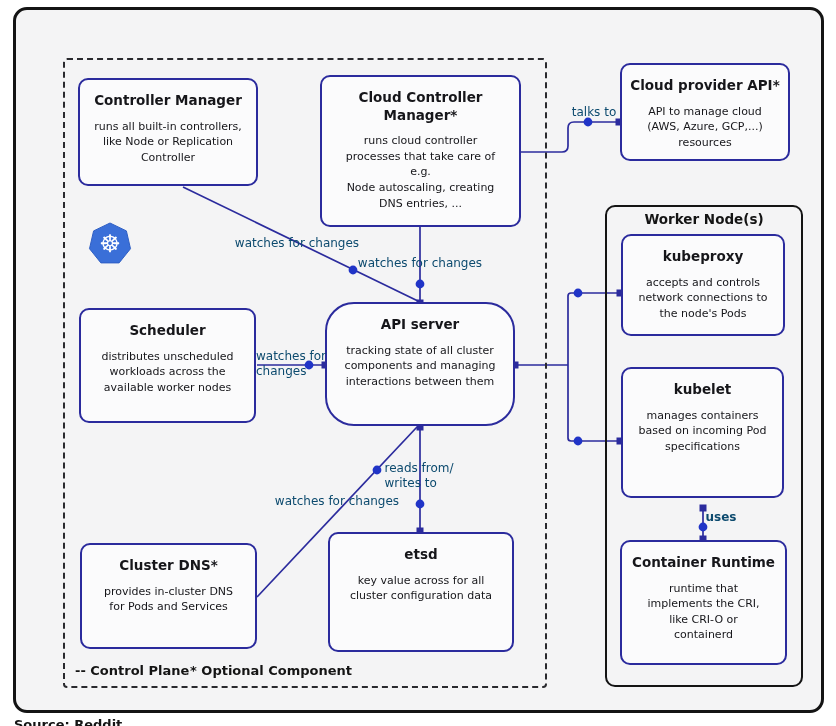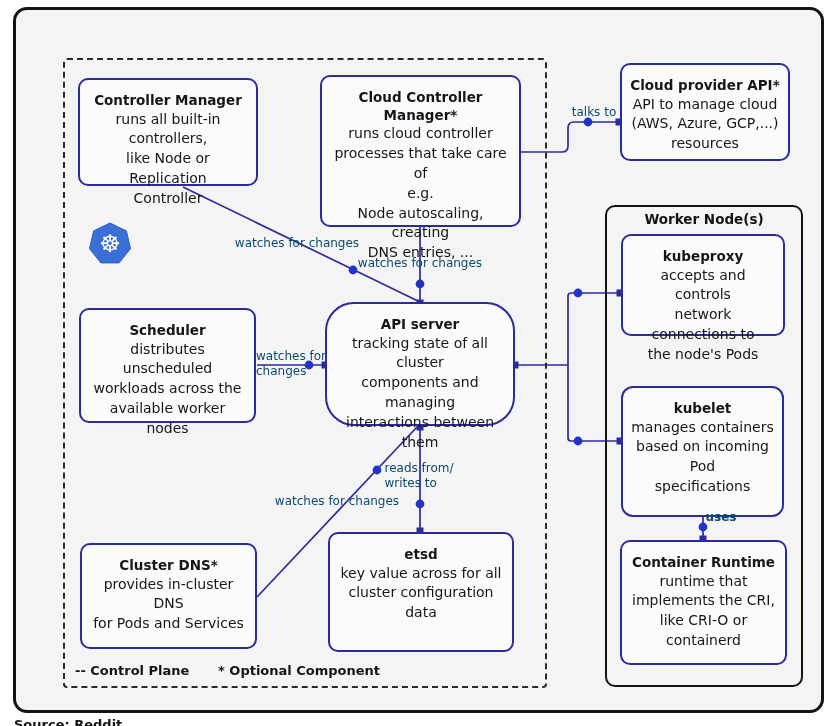--- a/index.html
+++ b/index.html
@@ -7,21 +7,21 @@
   .stage{position:relative;width:836px;height:726px;}
   .frame{position:absolute;left:13px;top:7px;width:811px;height:706px;box-sizing:border-box;
     border:3px solid #141414;border-radius:14px;background:#f4f4f5;}
   .dashed-box{position:absolute;left:63px;top:58px;width:484px;height:630px;box-sizing:border-box;
     border:2px dashed #2a2a2e;border-radius:4px;}
   .worker-box{position:absolute;left:605px;top:205px;width:198px;height:482px;box-sizing:border-box;
     border:2.5px solid #141414;border-radius:10px;}
   .node{position:absolute;box-sizing:border-box;border:2px solid #2b2b9d;border-radius:10px;
     background:#fbfbfc;text-align:center;padding:12px 8px 6px 8px;color:#16161a;}
   .node .title{font-weight:bold;font-size:13.5px;line-height:1.3;}
-  .node .body{font-size:14px;line-height:1.42;white-space:pre-line;}
+  .node .body{font-size:11px;line-height:1.42;margin-top:9px;white-space:pre-line;}
   .group-title{position:absolute;font-weight:bold;font-size:13.5px;color:#141414;
     transform:translateX(-50%);white-space:nowrap;}
   svg.wires{position:absolute;left:0;top:0;width:836px;height:726px;pointer-events:none;}
   .edge-label{position:absolute;font-size:12px;color:#0c4a6e;transform:translateX(-50%);
     white-space:pre-line;text-align:left;line-height:1.25;}
   .legend{position:absolute;top:663px;font-weight:bold;font-size:13px;color:#141414;white-space:nowrap;}
   .caption{position:absolute;left:14px;top:717px;font-weight:bold;font-size:13px;color:#141414;}
   .k8s-logo{position:absolute;left:88px;top:222px;width:44px;height:44px;}
 </style>
 </head>
@@ -137,21 +137,21 @@
   <div class="worker-box"></div>
   <div class="group-title" style="left:704px;top:211px;">Worker Node(s)</div>
 
   <div class="node" style="left:621px;top:234px;width:164px;height:102px;">
     <div class="title">kubeproxy</div>
     <div class="body">accepts and controls
 network connections to
 the node's Pods</div>
   </div>
 
-  <div class="node" style="left:621px;top:386px;width:163px;height:131px;border-radius:12px;">
+  <div class="node" style="left:621px;top:367px;width:163px;height:131px;">
     <div class="title">kubelet</div>
     <div class="body">manages containers
 based on incoming Pod
 specifications</div>
   </div>
 
   <div class="node" style="left:620px;top:540px;width:167px;height:125px;">
     <div class="title">Container Runtime</div>
     <div class="body">runtime that
 implements the CRI,
@@ -163,16 +163,16 @@
   <div class="edge-label" style="left:420px;top:256px;">watches for changes</div>
   <div class="edge-label" style="left:594px;top:105px;">talks to</div>
   <div class="edge-label" style="left:291px;top:349px;">watches for
 changes</div>
   <div class="edge-label" style="left:337px;top:494px;">watches for changes</div>
   <div class="edge-label" style="left:419px;top:461px;">reads from/
 writes to</div>
   <div class="edge-label" style="left:721px;top:510px;font-weight:bold;">uses</div>
 
   <div class="legend" style="left:75px;">-- Control Plane</div>
-  <div class="legend" style="left:190px;margin-left:28px;">* Optional Component</div>
+  <div class="legend" style="left:190px;">* Optional Component</div>
 
   <div class="caption">Source: Reddit</div>
 </div>
 
 </body></html>

